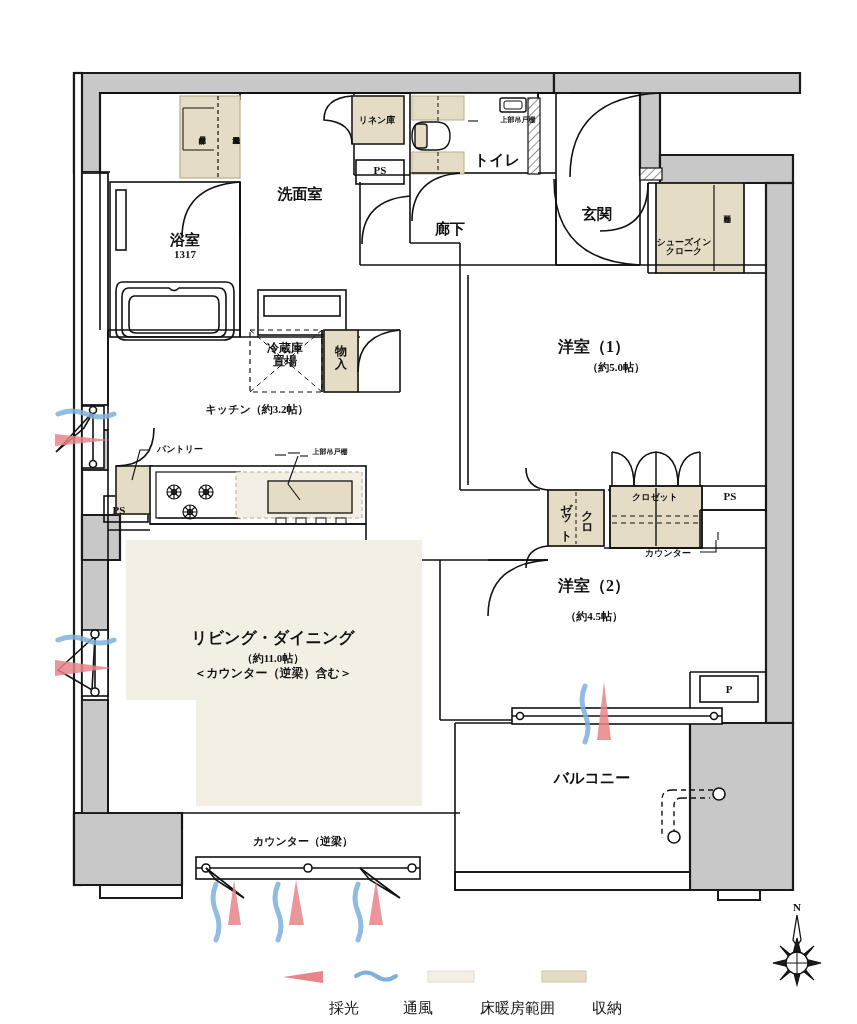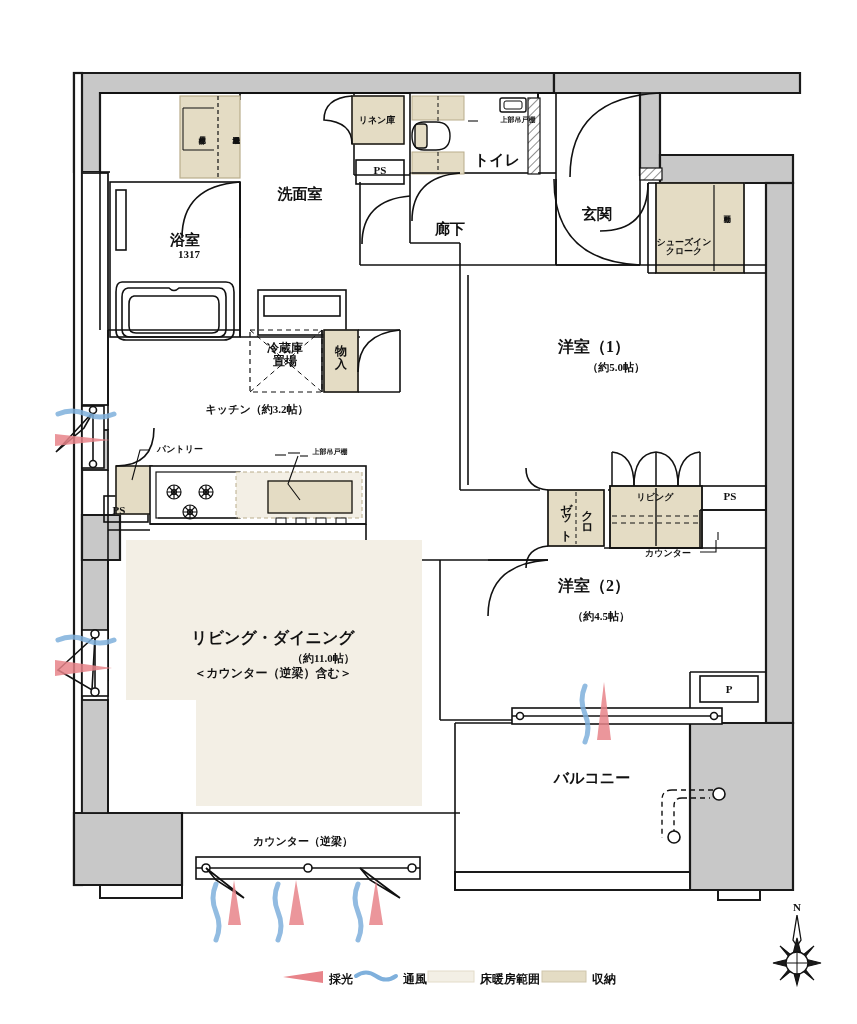--- a/index.html
+++ b/index.html
@@ -5,25 +5,25 @@
   html,body{margin:0;padding:0;background:#ffffff;}
   body{width:857px;height:1024px;font-family:"Liberation Serif","DejaVu Serif",serif;}
   #stage{position:relative;width:857px;height:1024px;overflow:hidden;background:#fff;}
   svg#plan{position:absolute;left:0;top:0;width:857px;height:1024px;}
   .lbl{position:absolute;white-space:nowrap;color:#111;font-family:"Liberation Serif","DejaVu Serif",serif;font-weight:700;line-height:1.05;}
   .ctr{transform:translate(-50%,-50%);text-align:center;}
   .vert{writing-mode:vertical-rl;text-orientation:upright;}
   .tiny{font-size:12px;font-weight:700;}
   .xtiny{font-size:7px;font-weight:700;}
   .sm{font-size:9px;}
-  .md{font-size:11px;text-align:right;}
+  .md{font-size:11px;}
   .lg{font-size:15px;margin-top:18px;}
   .xl{font-size:16px;}
   .legend{position:absolute;left:0;top:955px;width:857px;height:40px;}
-  .lgitem{position:absolute;font-size:12px;font-weight:700;color:#111;}
+  .lgitem{position:absolute;font-size:15px;font-weight:400;color:#111;margin-top:28px;}
 </style>
 </head>
 <body>
 
 <div id="stage">
 
   <svg id="plan" viewBox="0 0 857 1024">
     <defs>
       <pattern id="hatch" width="6" height="6" patternUnits="userSpaceOnUse" patternTransform="rotate(45)">
         <rect width="6" height="6" fill="#ffffff"></rect>
@@ -390,21 +390,21 @@
       <div class="lbl ctr xtiny" style="left: 330px; top: 453px;">上部吊戸棚</div>
       <div class="lbl ctr tiny" style="left: 285px; top: 355px;">
         <div>冷蔵庫</div>
         <div>置場</div>
       </div>
       <div class="lbl ctr tiny" style="left: 341px; top: 358px;">
         <div>物</div>
         <div>入</div>
       </div>
       <div class="lbl ctr sm" style="left: 180px; top: 450px;">パントリー</div>
-      <div class="lbl ctr sm" style="left: 655px; top: 498px;">リビング</div>
+      <div class="lbl ctr sm" style="left: 655px; top: 498px;">クロゼット</div>
       <div class="lbl ctr tiny vert" style="left: 566px; top: 515px;">ゼット</div>
       <div class="lbl ctr tiny vert" style="left: 587px; top: 515px;">クロ</div>
       <div class="lbl ctr sm" style="left: 668px; top: 554px;">カウンター</div>
       <div class="lbl ctr md" style="left: 303px; top: 842px;">カウンター（逆梁）</div>
     </div>
   <div id="shaft-labels">
       <div class="lbl ctr md" style="left: 380px; top: 171px; font-family: &quot;Liberation Serif&quot;, serif;">PS</div>
       <div class="lbl ctr md" style="left: 119px; top: 511px; font-family: &quot;Liberation Serif&quot;, serif;">PS</div>
       <div class="lbl ctr md" style="left: 730px; top: 497px; font-family: &quot;Liberation Serif&quot;, serif;">PS</div>
       <div class="lbl ctr md" style="left: 729px; top: 690px; font-family: &quot;Liberation Serif&quot;, serif;">P</div>

